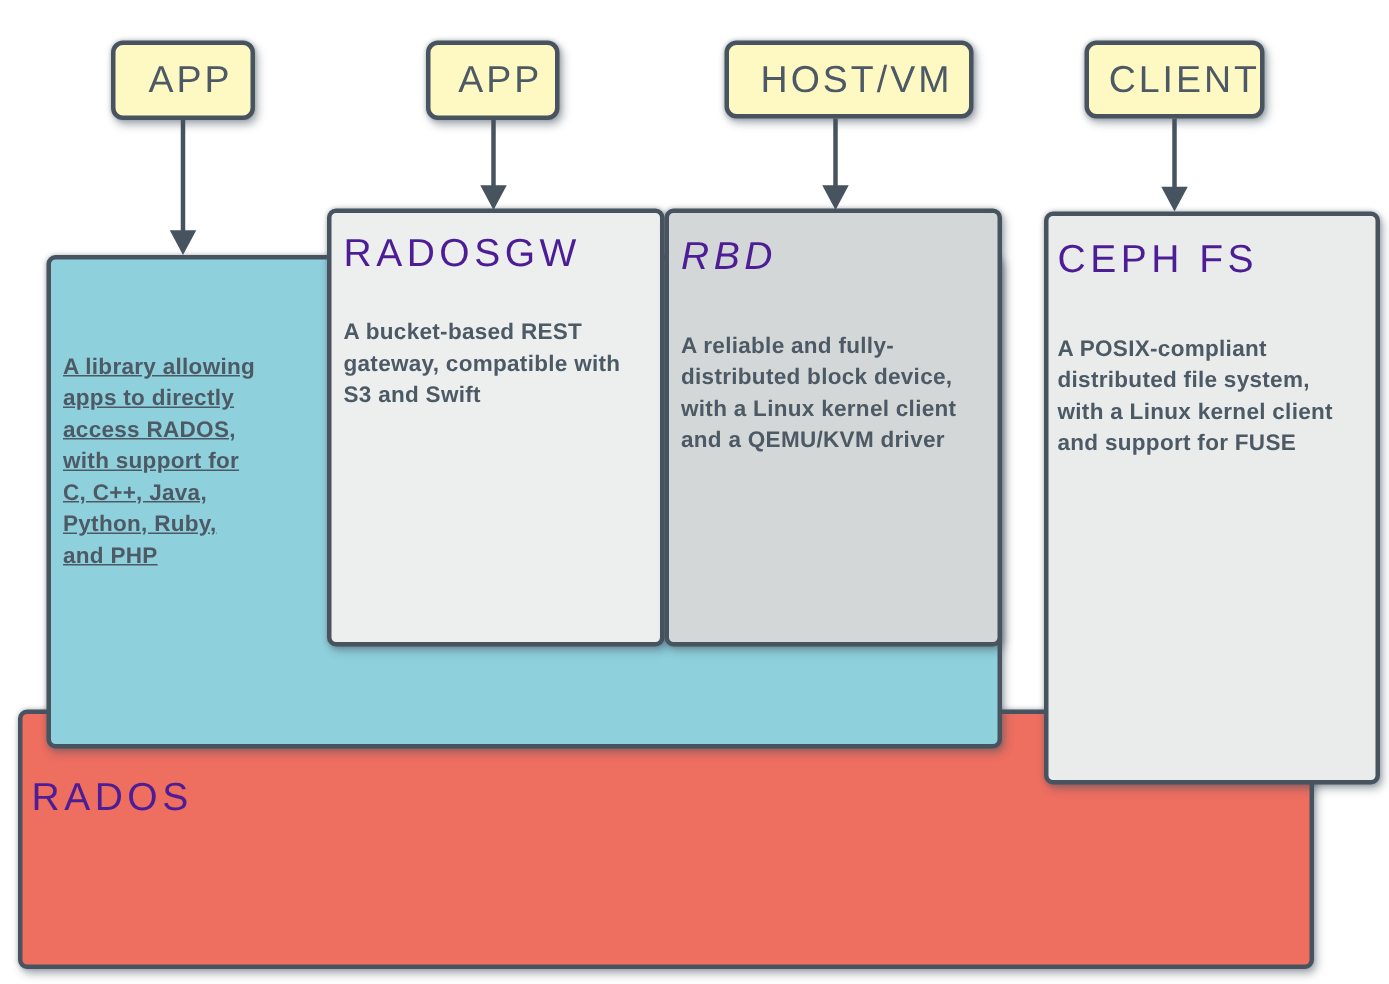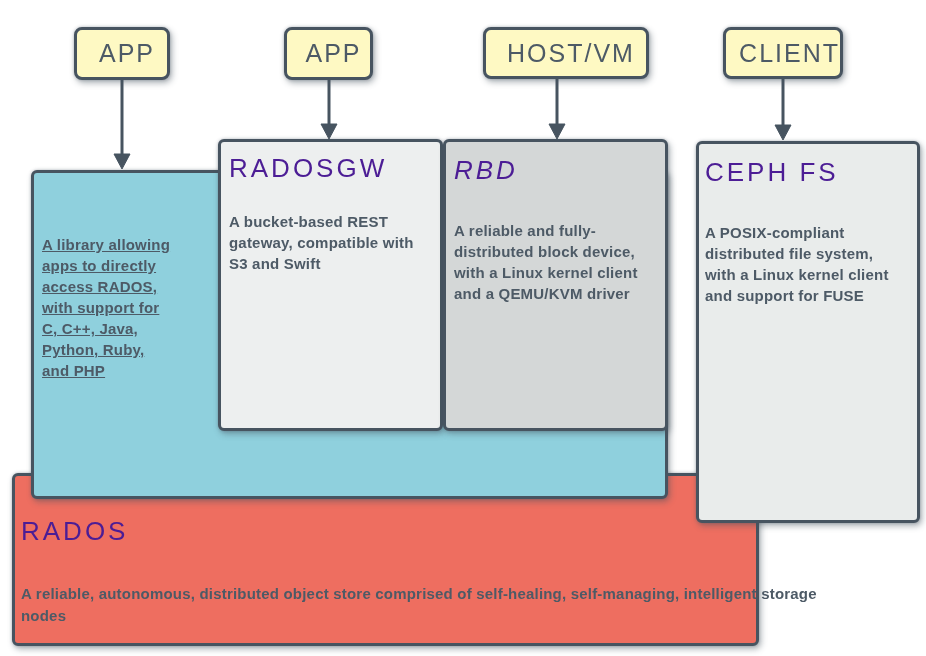--- a/index.html
+++ b/index.html
@@ -6,21 +6,21 @@
   .canvas {
     position:relative; width:926px; height:656px; background:#ffffff;
     font-family:"Liberation Sans", sans-serif; overflow:hidden;
   }
   
   .layer {
     position:absolute; box-sizing:border-box;
     border:3px solid #475460; border-radius:6px;
     box-shadow: 0 0 3px rgba(71,84,96,.35), 2px 3px 6px rgba(71,84,96,.45);
   }
-  .layer-rados    { left:12px;  top:473px; width:747px; height:173px; background:#ee6e60; z-index:1; }
+  .layer-rados    { left:12px;  top:473px; width:864px; height:173px; background:#ee6e60; z-index:1;text-align:center; }
   .layer-librados { left:31px;  top:170px; width:637px; height:329px; background:#8fd0dd; z-index:2; }
   .layer-cephfs   { left:696px; top:141px; width:224px; height:382px; background:#e9eceb; z-index:3; }
   .layer-radosgw  { left:218px; top:139px; width:225px; height:292px; background:#edefef; z-index:4; }
   .layer-rbd      { left:443px; top:139px; width:225px; height:292px; background:#d4d7d7; z-index:4; }
 
   .layer-title {
     position:absolute; color:#4c1d95; font-size:26px; font-weight:400;
     letter-spacing:3px; white-space:pre;
   }
   .layer-librados .layer-title { left:8px; top:8px; }
@@ -55,22 +55,20 @@
 
   .arrows { position:absolute; left:0; top:0; width:926px; height:656px; z-index:5; pointer-events:none; }
 </style>
 </head>
 <body>
 
 <div class="canvas">
 
   <div class="layer layer-rados">
     <div class="layer-title">RADOS</div>
-    <div class="layer-body">A reliable, autonomous, distributed object store comprised of self-healing, self-managing, intelligent storage
-nodes</div>
   </div>
 
   <div class="layer layer-librados">
     <div class="layer-body">A library allowing
 apps to directly
 access RADOS,
 with support for
 C, C++, Java,
 Python, Ruby,
 and PHP</div>

